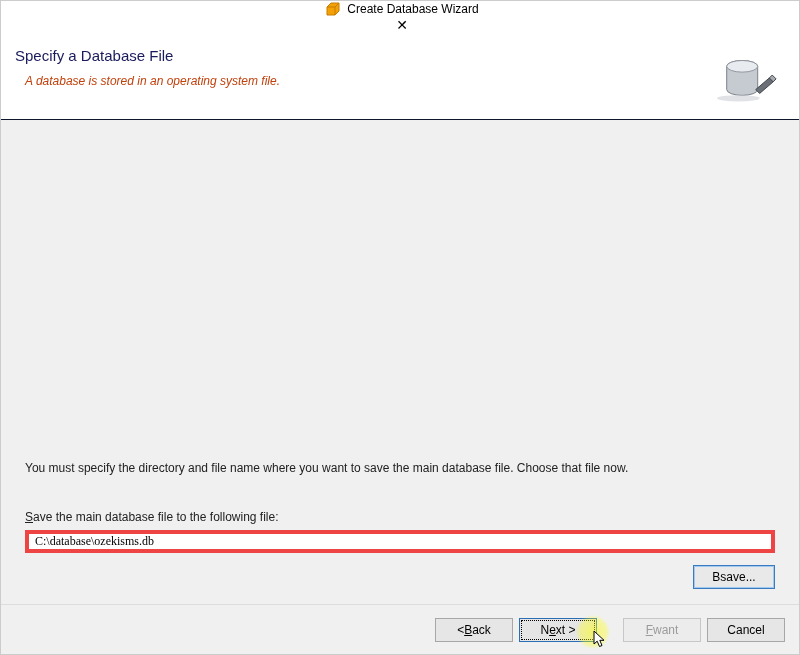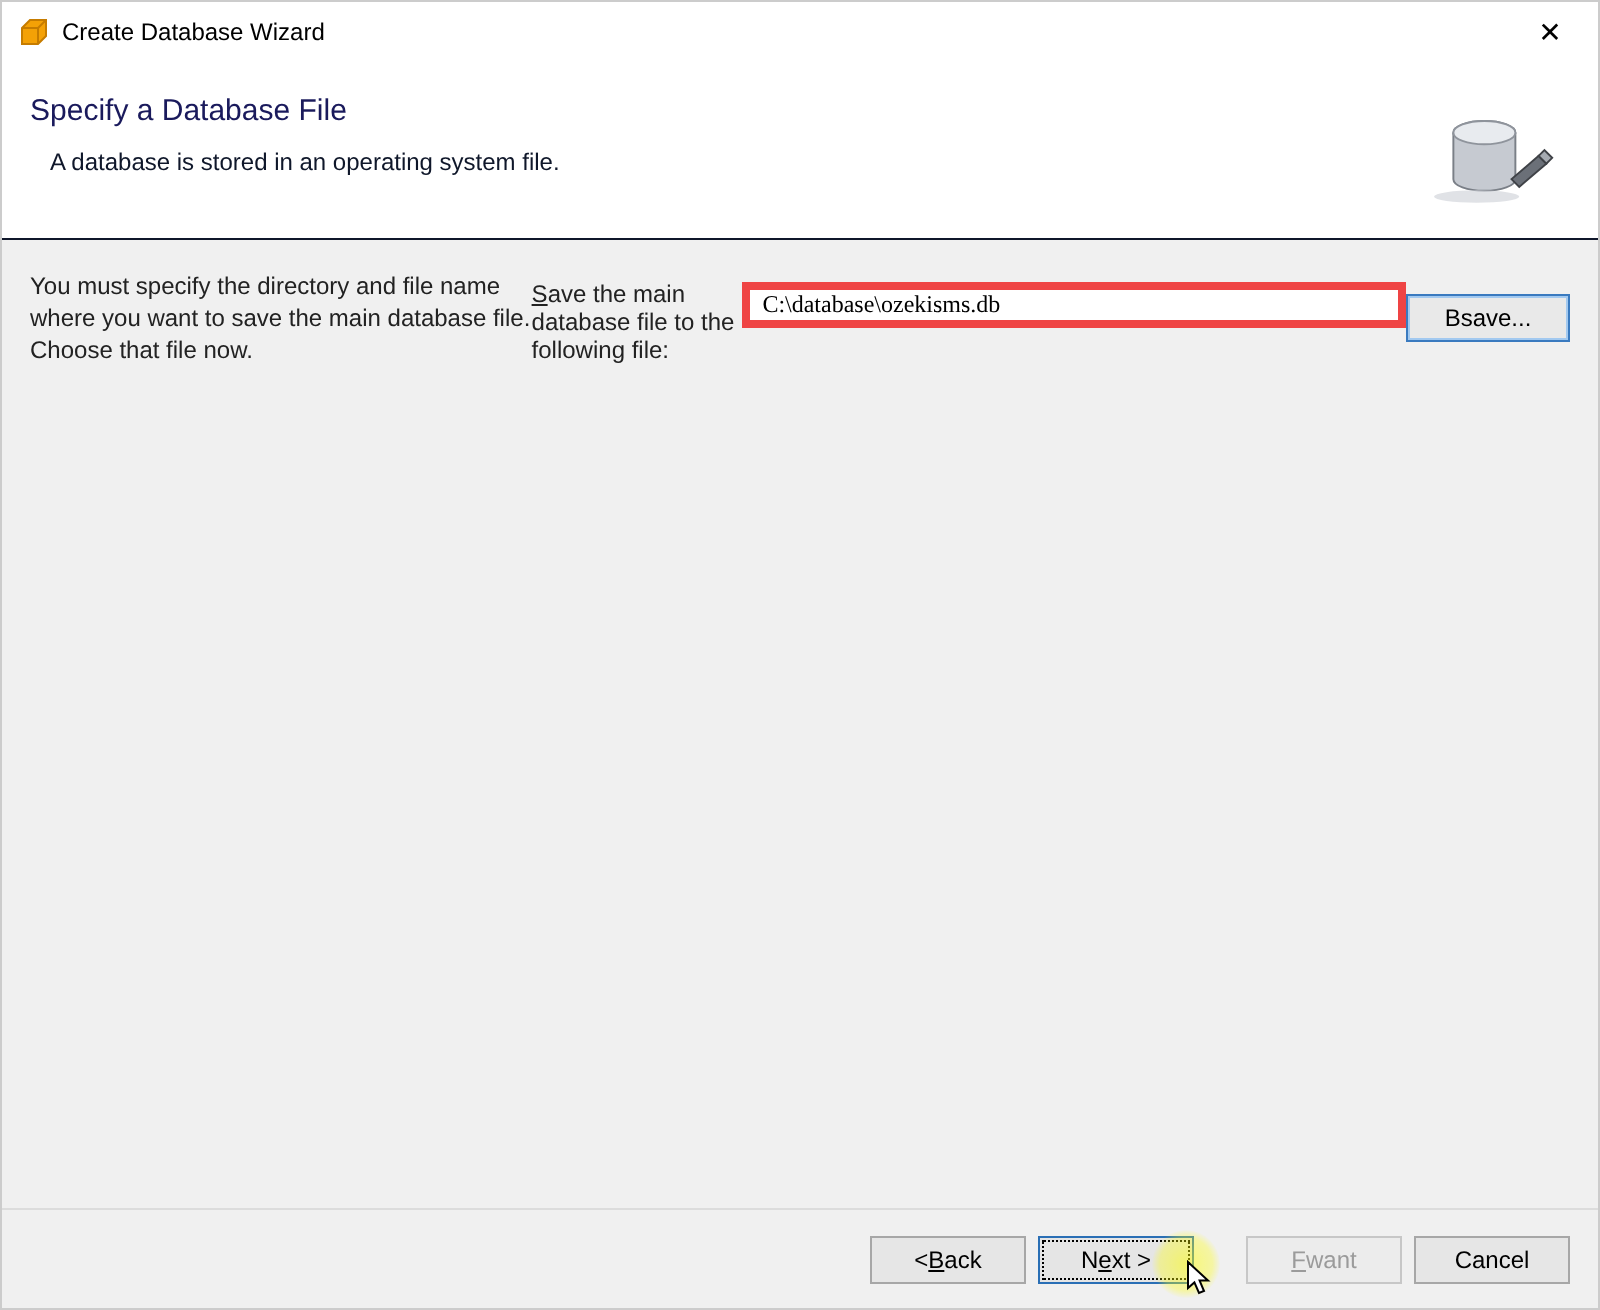--- a/index.html
+++ b/index.html
@@ -20,20 +20,21 @@
     }
 
     .titlebar {
       height: 30px;
       display: flex;
       align-items: center;
       justify-content: space-between;
       padding: 0 4px 0 8px;
       border-bottom: 1px solid transparent;
       background: #ffffff;
+      flex-direction: column;
     }
 
     .titlebar-left {
       display: flex;
       align-items: center;
       gap: 6px;
     }
 
     .titlebar-left .icon svg {
       width: 16px;
@@ -68,48 +69,50 @@
 
     .header-text h1 {
       font-size: 15px;
       font-weight: normal;
       color: #1a1a5c;
       margin-top: 2px;
     }
 
     .header-text p {
       font-size: 12px;
-      color: #0f172a;
+      color: #c2410c;
       margin-top: 10px;
       padding-left: 10px;
+      font-style: italic;
     }
 
     .header-icon svg {
       width: 62px;
       height: 62px;
       display: block;
     }
 
     .content {
       flex: 1 1 auto;
       background: #f0f0f0;
-      padding: 15px 14px;
+      padding: 15px 24px;
       font-size: 12px;
       color: #222;
       display: flex;
-      flex-direction: row;
+      flex-direction: column;
+      justify-content: flex-end;
     }
 
     .instruction {
       line-height: 1.35;
       font-family: "Tahoma", sans-serif;
     }
 
     .field-label {
-      margin-top: 5px;
+      margin-top: 34px;
       font-family: "Tahoma", sans-serif;
     }
 
     .field-label .underline {
       text-decoration: underline;
     }
 
     .path-input {
       margin-top: 6px;
       width: 100%;

